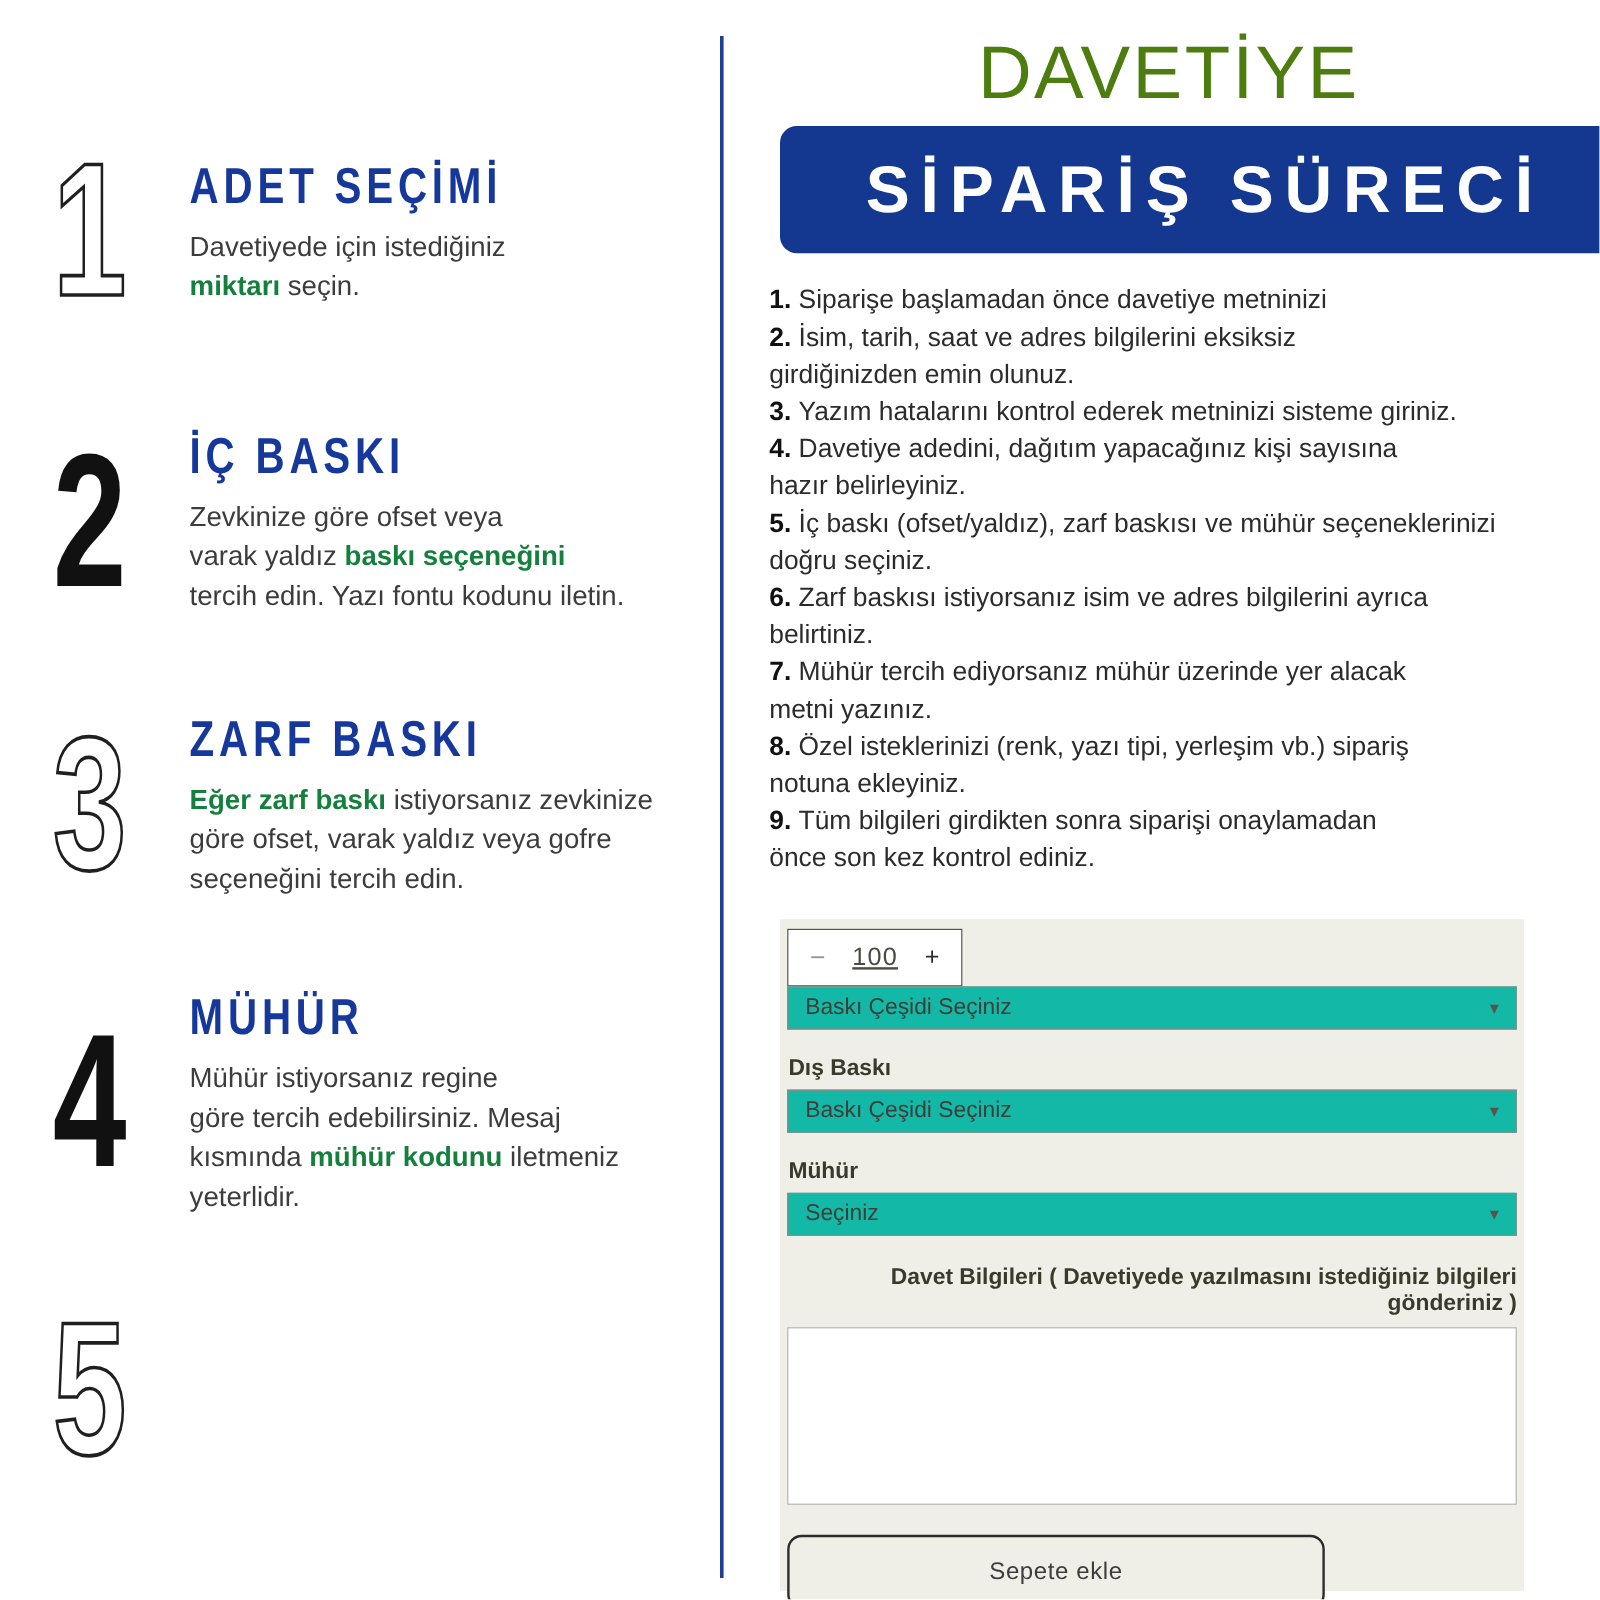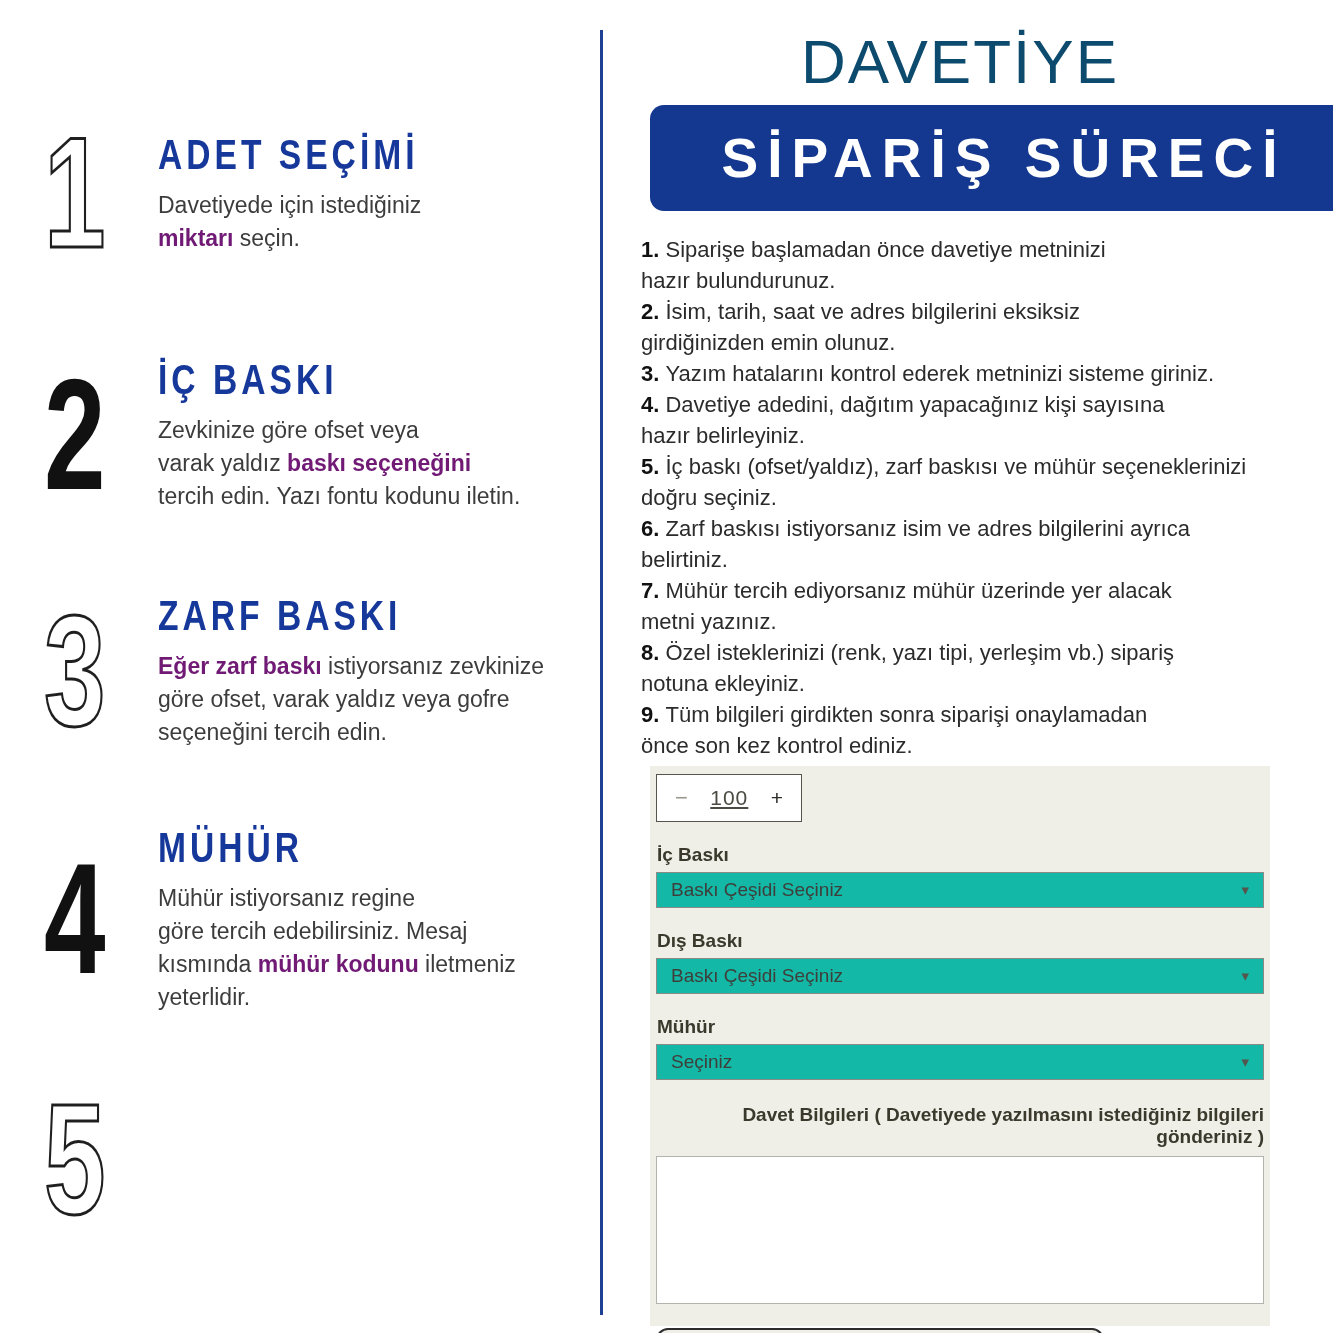--- a/index.html
+++ b/index.html
@@ -22,26 +22,26 @@
     display:inline-block;font-size:158px;font-weight:800;line-height:0.92;letter-spacing:-6px;
     transform:scaleX(0.70);transform-origin:left center;color:#111;
   }
   .step.outline .step-number{color:#ffffff;-webkit-text-stroke:3px #1f1f1f;}
   @supports not (-webkit-text-stroke:1px black){.step.outline .step-number{color:#6b6b6b;}}
   .step-title{
     margin:0 0 10px 0;font-size:42px;font-weight:800;color:#16389b;letter-spacing:5px;
     transform:scaleX(0.80);transform-origin:left center;white-space:nowrap;
   }
   .step-line{font-size:23px;line-height:33px;color:#3c3c3c;}
-  .step-line b{color:#701a75;}
+  .step-line b{color:#15803d;}
 
   
   .r-title{
-    position:absolute;left:650px;top:26px;width:620px;text-align:center;
-    font-size:62px;font-weight:300;color:#0c4a6e;letter-spacing:2px;
+    position:absolute;left:664px;top:26px;width:620px;text-align:center;
+    font-size:62px;font-weight:300;color:#4d7c0f;letter-spacing:2px;
   }
   .banner{
     position:absolute;left:650px;top:105px;width:708px;height:106px;background:#14388f;border-radius:14px;
     display:flex;align-items:center;justify-content:center;
   }
   .banner-text{color:#ffffff;font-size:55px;font-weight:800;letter-spacing:9px;white-space:nowrap;}
 
   .instructions{position:absolute;left:641px;top:234px;width:648px;}
   .instr-line{font-size:22px;line-height:31px;color:#2b2b2b;}
   .instr-num{font-weight:800;color:#111;}
@@ -126,21 +126,20 @@
 
   <div class="r-title">DAVETİYE</div>
 
   <div class="banner">
     <span class="banner-text">SİPARİŞ SÜRECİ</span>
   </div>
 
   <div class="instructions" id="instructions">
       <div>
         <div class="instr-line"><b class="instr-num">1. </b>Siparişe başlamadan önce davetiye metninizi</div>
-        <div class="instr-line">hazır bulundurunuz.</div>
       </div>
       <div>
         <div class="instr-line"><b class="instr-num">2. </b>İsim, tarih, saat ve adres bilgilerini eksiksiz</div>
         <div class="instr-line">girdiğinizden emin olunuz.</div>
       </div>
       <div>
         <div class="instr-line"><b class="instr-num">3. </b>Yazım hatalarını kontrol ederek metninizi sisteme giriniz.</div>
       </div>
       <div>
         <div class="instr-line"><b class="instr-num">4. </b>Davetiye adedini, dağıtım yapacağınız kişi sayısına</div>
@@ -171,21 +170,20 @@
   <div class="panel">
 
     <div class="stepper">
       <span class="minus">−</span>
       <span class="qty">100</span>
       <span class="plus">+</span>
     </div>
 
     <div id="fields">
         <div>
-          <div class="field-label">İç Baskı</div>
           <div class="select-box">
             <span class="select-value">Baskı Çeşidi Seçiniz</span>
             <span class="select-arrow">▾</span>
           </div>
         </div>
         <div>
           <div class="field-label">Dış Baskı</div>
           <div class="select-box">
             <span class="select-value">Baskı Çeşidi Seçiniz</span>
             <span class="select-arrow">▾</span>

